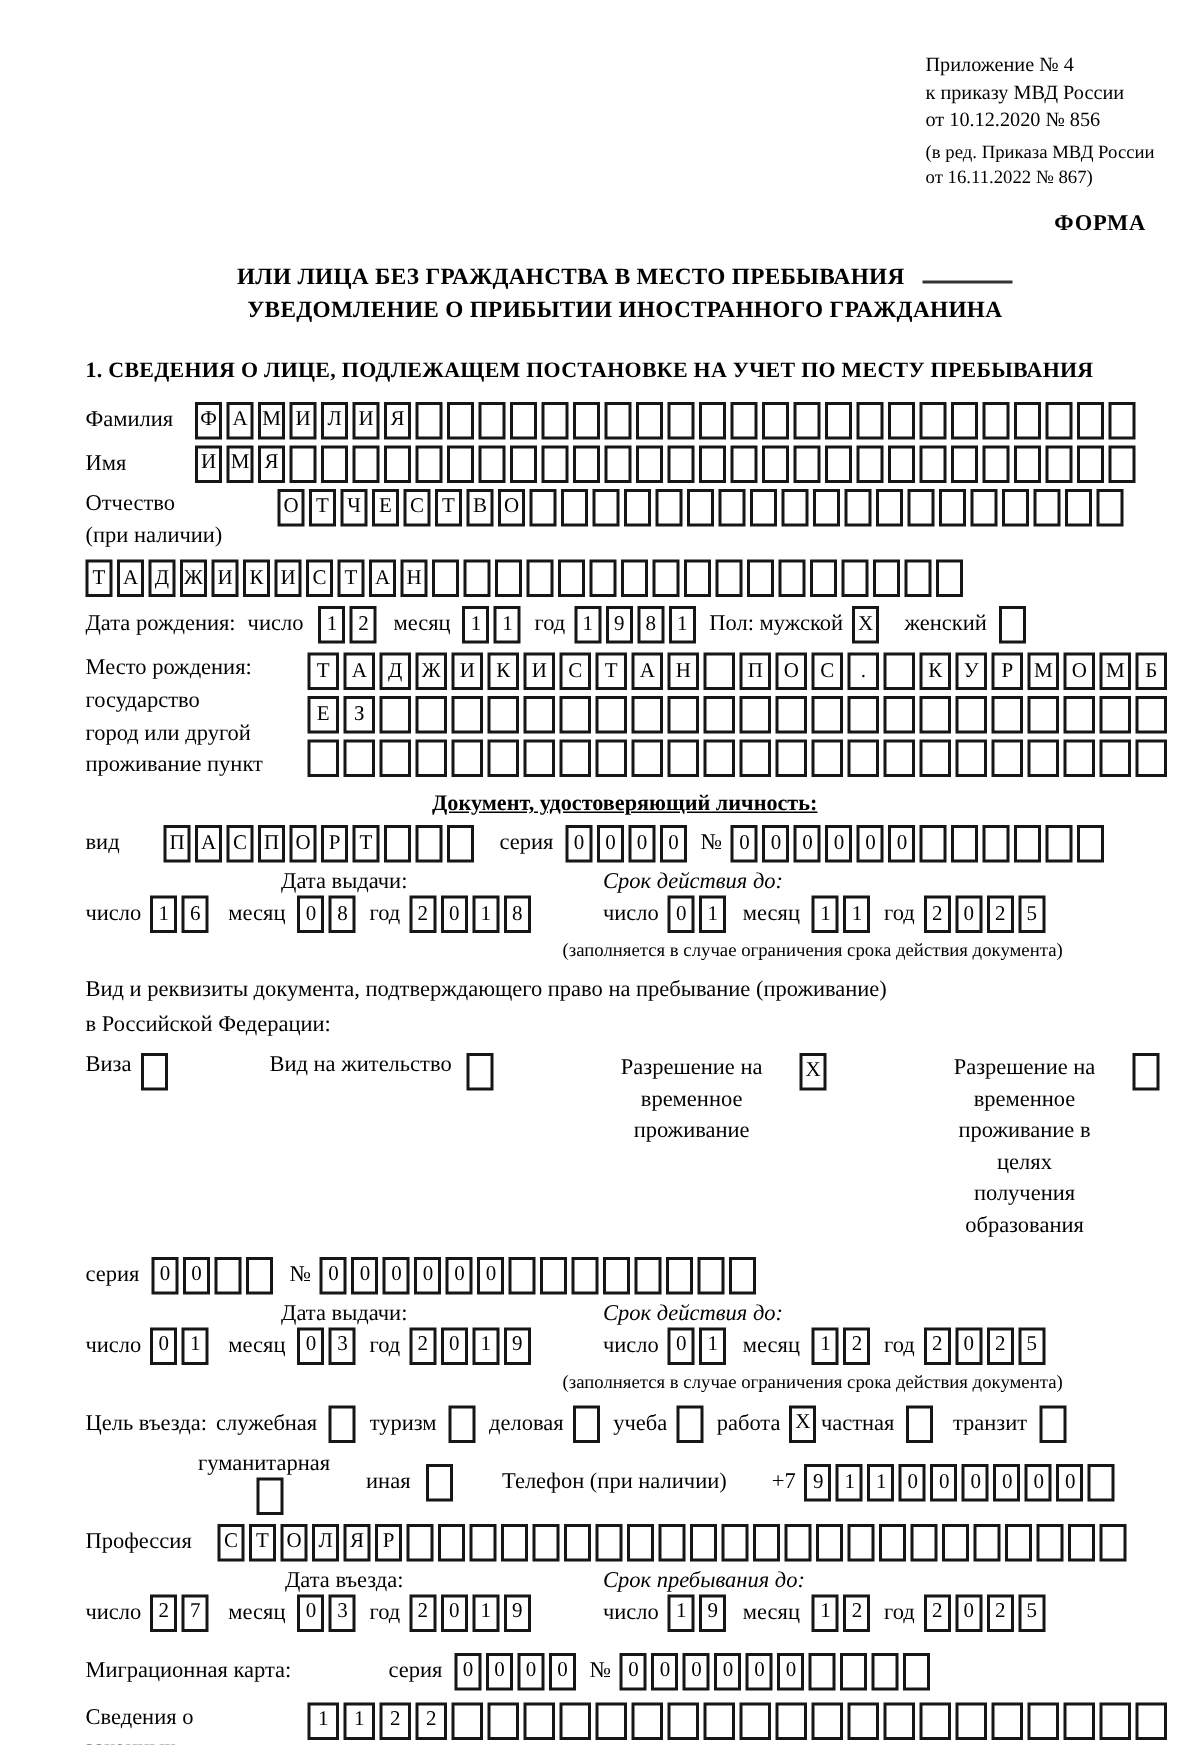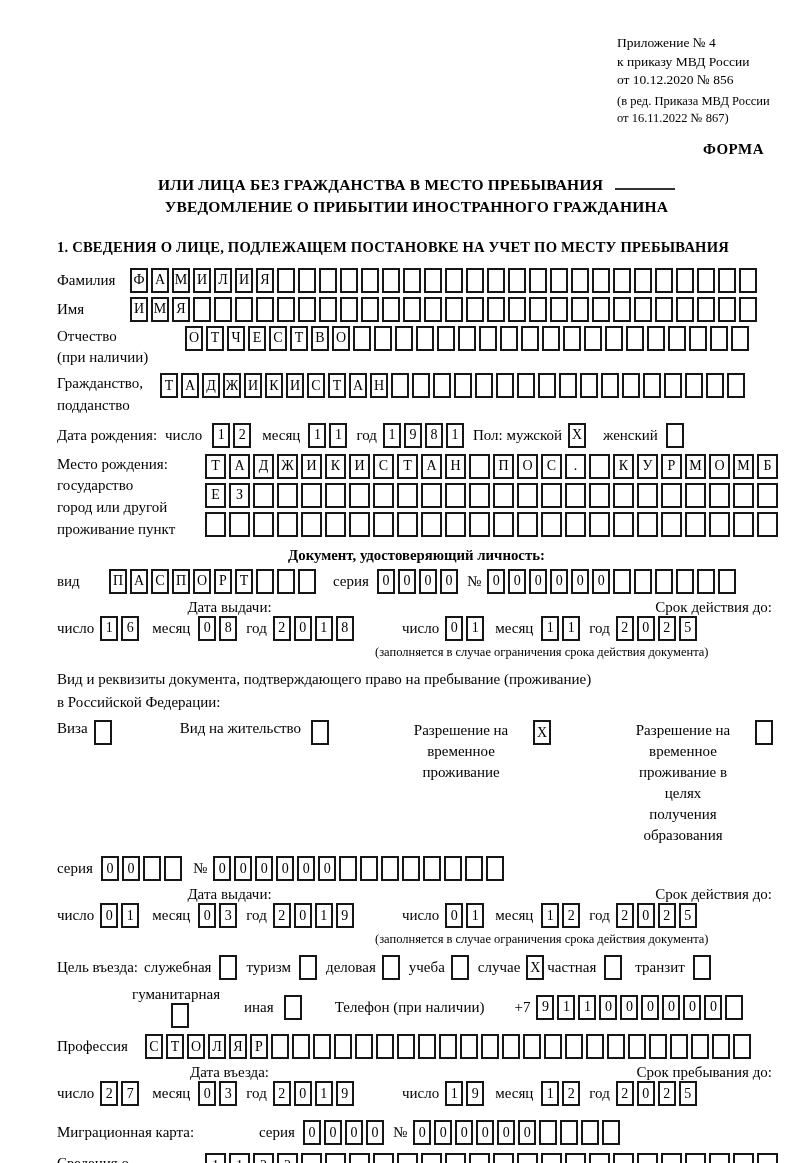--- a/index.html
+++ b/index.html
@@ -42,26 +42,26 @@
   .cell.wide { width: 21px; }
   
   .w73 { width: 73px; flex: none; }
   .w128 { width: 128px; flex: none; }
   .w103 { width: 103px; flex: none; }
   .w148 { width: 148px; flex: none; }
   .ml6 { margin-left: 6px; } .ml8 { margin-left: 8px; } .ml10 { margin-left: 10px; }
   .ml14 { margin-left: 14px; } .ml20 { margin-left: 20px; } .ml30 { margin-left: 30px; }
   .mr6 { margin-right: 6px; } .mr8 { margin-right: 8px; } .mr10 { margin-right: 10px; }
 
-  .center-bold { text-align: center; font-weight: bold; margin: 6px 0 5px 0; font-size: 14.8px; }
+  .center-bold { text-align: center; font-weight: bold; margin: 6px 0 5px 0; font-size: 14.8px; text-decoration: underline; }
 
   
   .dates-hdr { display: flex; margin-top: 5px; }
   .dh-left { width: 345px; text-align: center; flex: none; }
-  .dh-right { width: 370px; text-align: right; flex: none; }
+  .dh-right { width: 370px; text-align: left; flex: none; font-style: italic; }
   .dgroup { display: inline-flex; align-items: center; }
   .dgroup.left { width: 345px; flex: none; }
   .note { font-size: 12.5px; margin: 1px 0 8px 318px; }
 
   .plain { line-height: 1.55; }
 
   
   .ckrow { display: flex; align-items: flex-start; margin: 6px 0 10px 0; gap: 45px; }
   .ckitem { display: inline-flex; align-items: flex-start; }
   .cklabel { text-align: center; line-height: 1.4; }
@@ -193,24 +193,20 @@
         <span class="cell"></span>
         <span class="cell"></span>
         <span class="cell"></span>
         <span class="cell"></span>
         <span class="cell"></span>
         <span class="cell"></span>
       </span>
   </div>
 
   <div class="row top">
-    <span class="lblblock w103">
-      <div>Гражданство,</div>
-      <div>подданство</div>
-    </span>
     <span class="cells">
         <span class="cell">Т</span>
         <span class="cell">А</span>
         <span class="cell">Д</span>
         <span class="cell">Ж</span>
         <span class="cell">И</span>
         <span class="cell">К</span>
         <span class="cell">И</span>
         <span class="cell">С</span>
         <span class="cell">Т</span>
@@ -570,21 +566,21 @@
           <span class="cell"></span>
         </span>
     </span>
     <span class="pair ml6">
       <span class="lbl mr6">учеба</span>
       <span class="cells">
           <span class="cell"></span>
         </span>
     </span>
     <span class="pair ml6">
-      <span class="lbl mr6">случае</span>
+      <span class="lbl mr6">работа</span>
       <span class="cells">
           <span class="cell">X</span>
         </span>
     </span>
     <span class="pair">
       <span class="lbl mr8">частная</span>
       <span class="cells">
           <span class="cell"></span>
         </span>
     </span>

